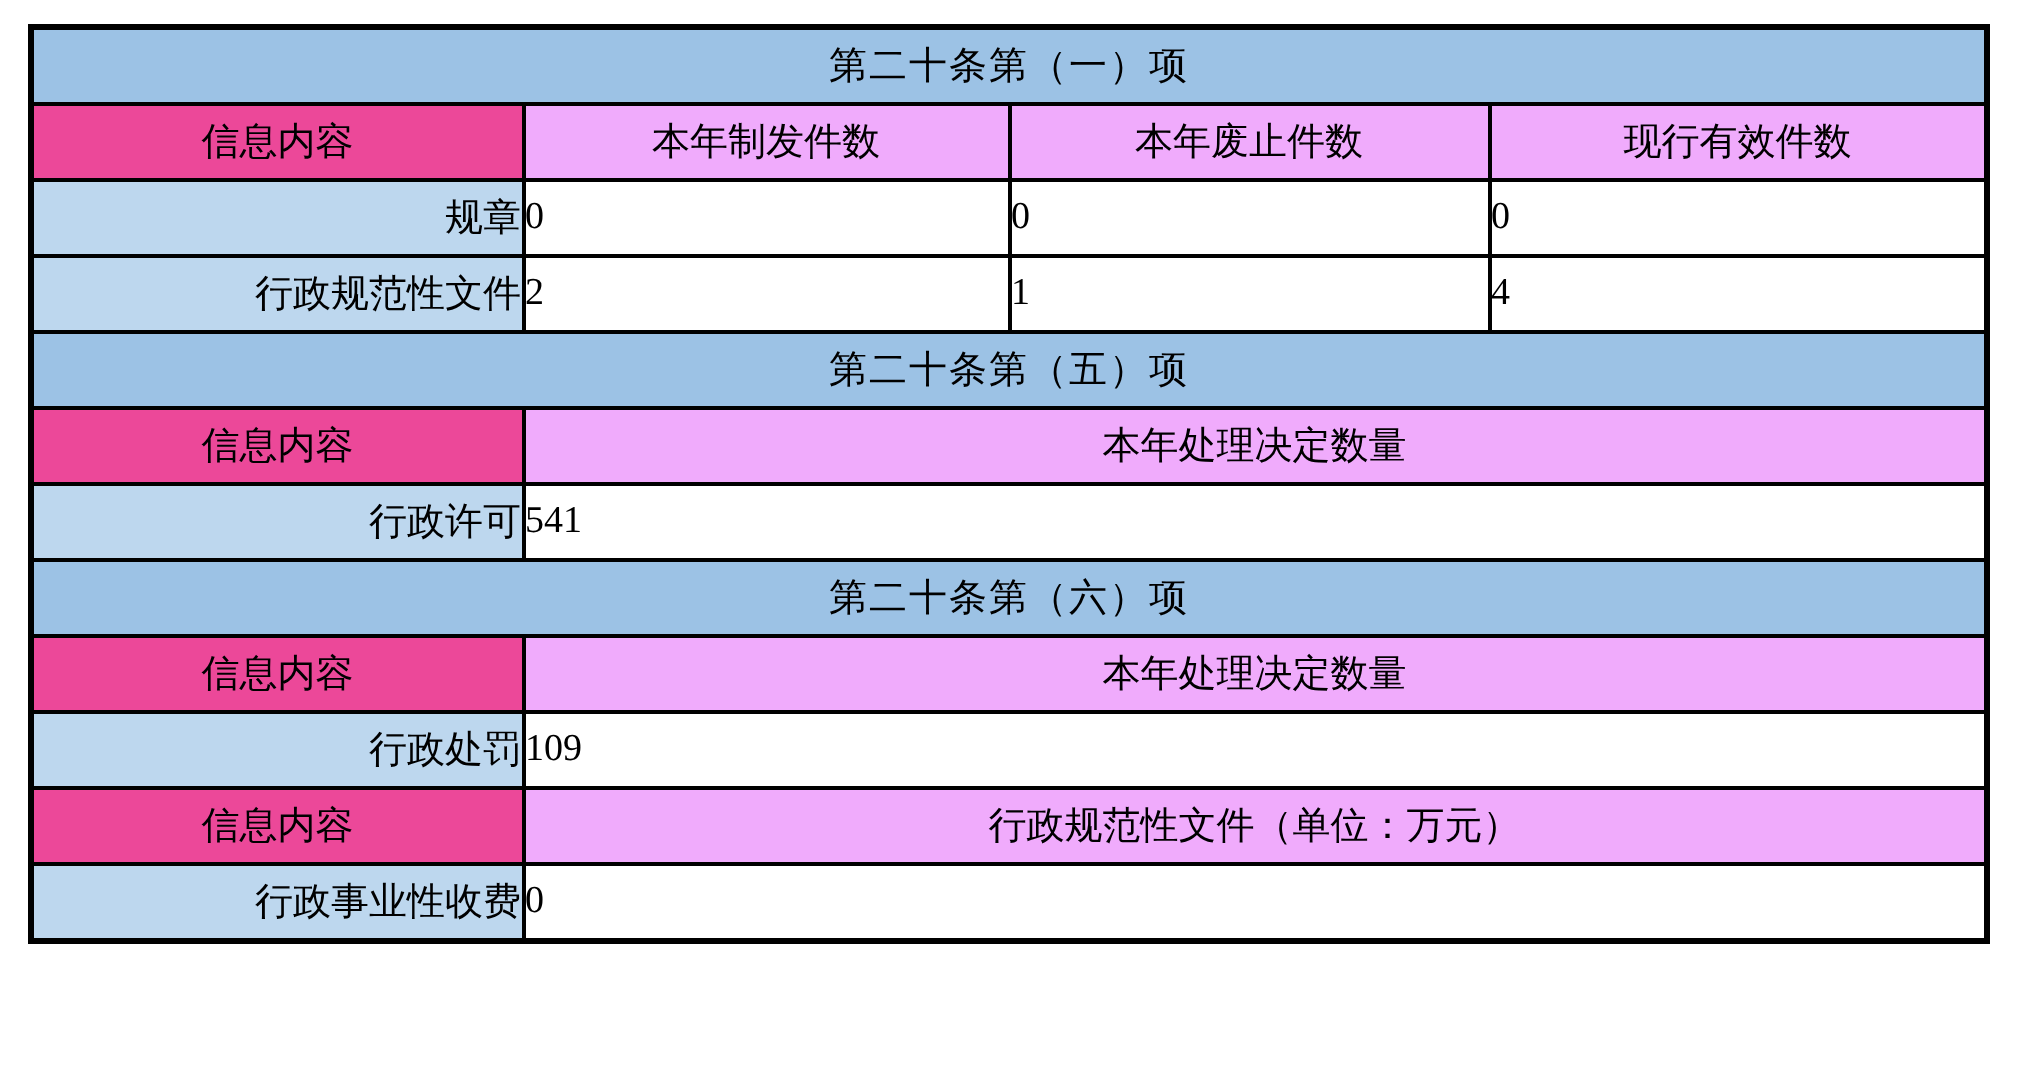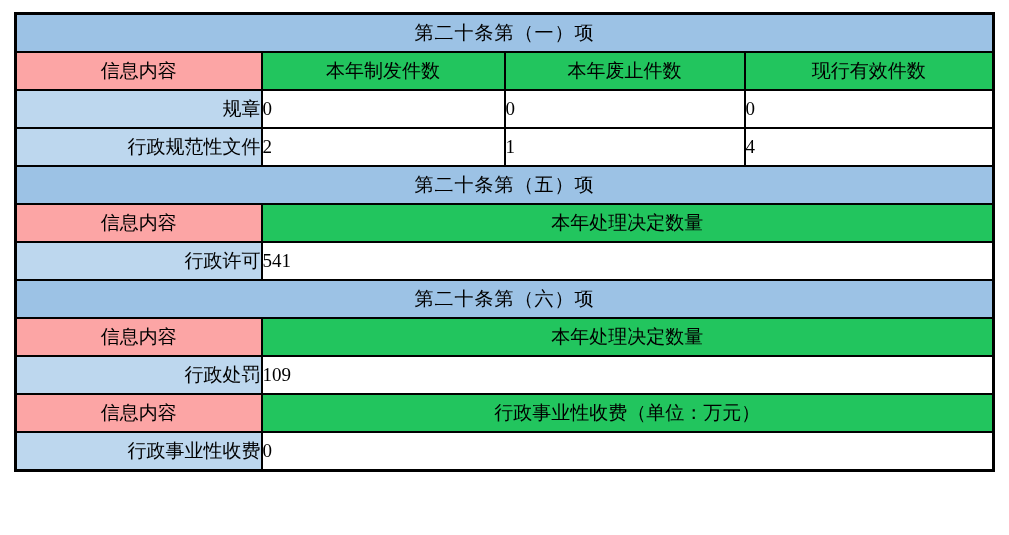--- a/index.html
+++ b/index.html
@@ -37,25 +37,25 @@
     font-size: 19px;
     vertical-align: middle;
   }
   td.section-title {
     background: #9CC2E5;
     text-align: center;
     font-size: 20px;
     letter-spacing: 1px;
   }
   td.label-head {
-    background: #fca5a5;
+    background: #ec4899;
     text-align: center;
   }
   td.col-head {
-    background: #22c55e;
+    background: #f0abfc;
     text-align: center;
   }
   td.row-label {
     background: #BDD7EE;
     text-align: right;
     padding-left: 5px;
   }
   td.val {
     background: #ffffff;
     text-align: left;
@@ -115,21 +115,21 @@
         <tr>
           <td class="label-head">信息内容</td>
           <td class="col-head" colspan="3">本年处理决定数量</td>
         </tr>
         <tr>
           <td class="row-label">行政处罚</td>
           <td class="val pad-md" colspan="3">109</td>
         </tr>
         <tr>
           <td class="label-head">信息内容</td>
-          <td class="col-head" colspan="3">行政事业性收费（单位：万元）</td>
+          <td class="col-head" colspan="3">行政规范性文件（单位：万元）</td>
         </tr>
         <tr>
           <td class="row-label">行政事业性收费</td>
           <td class="val pad-md" colspan="3">0</td>
         </tr>
       </tbody>
   </table>
 </div>
 
 </body></html>

